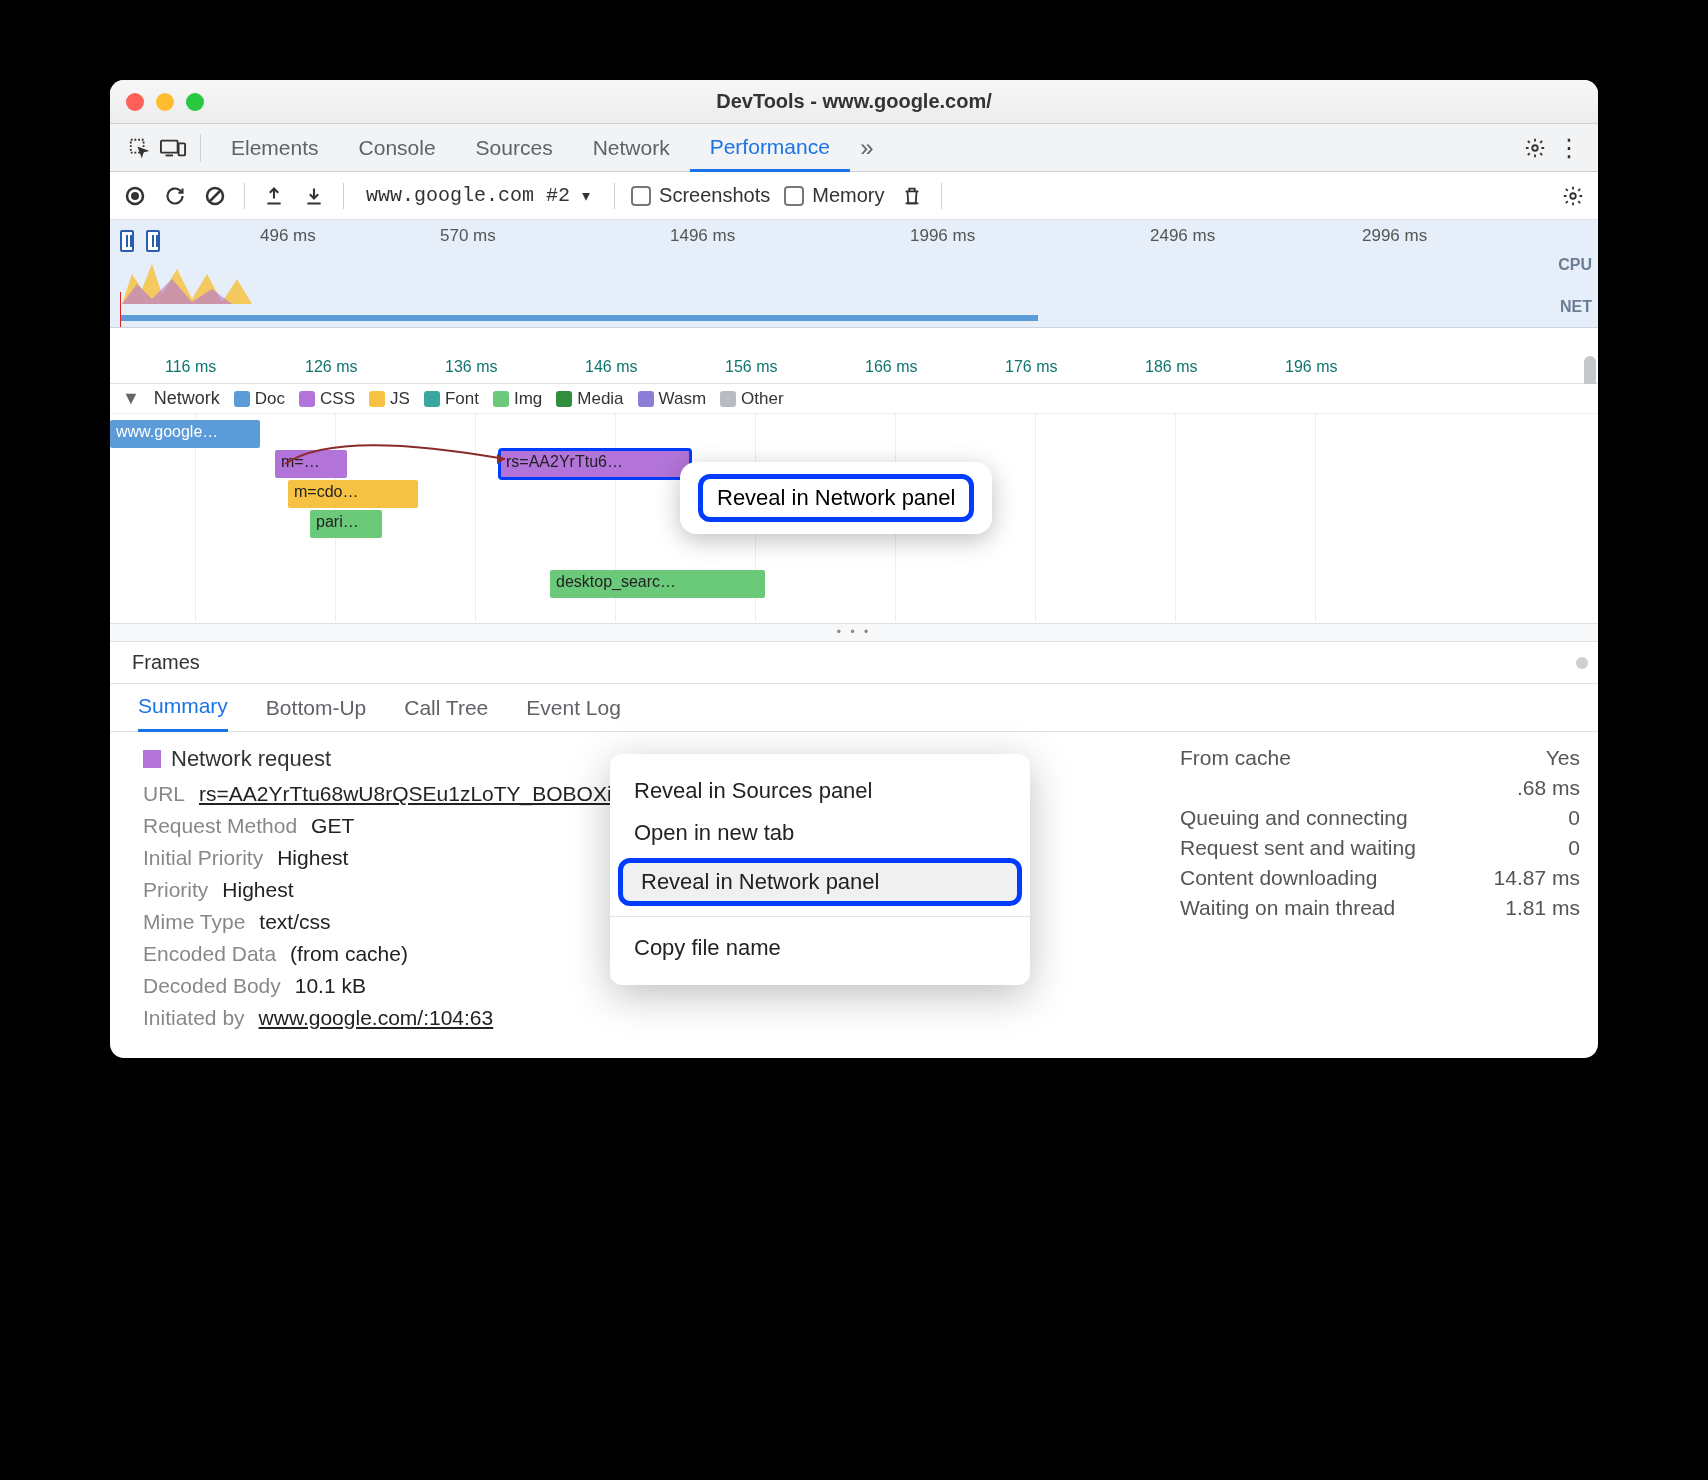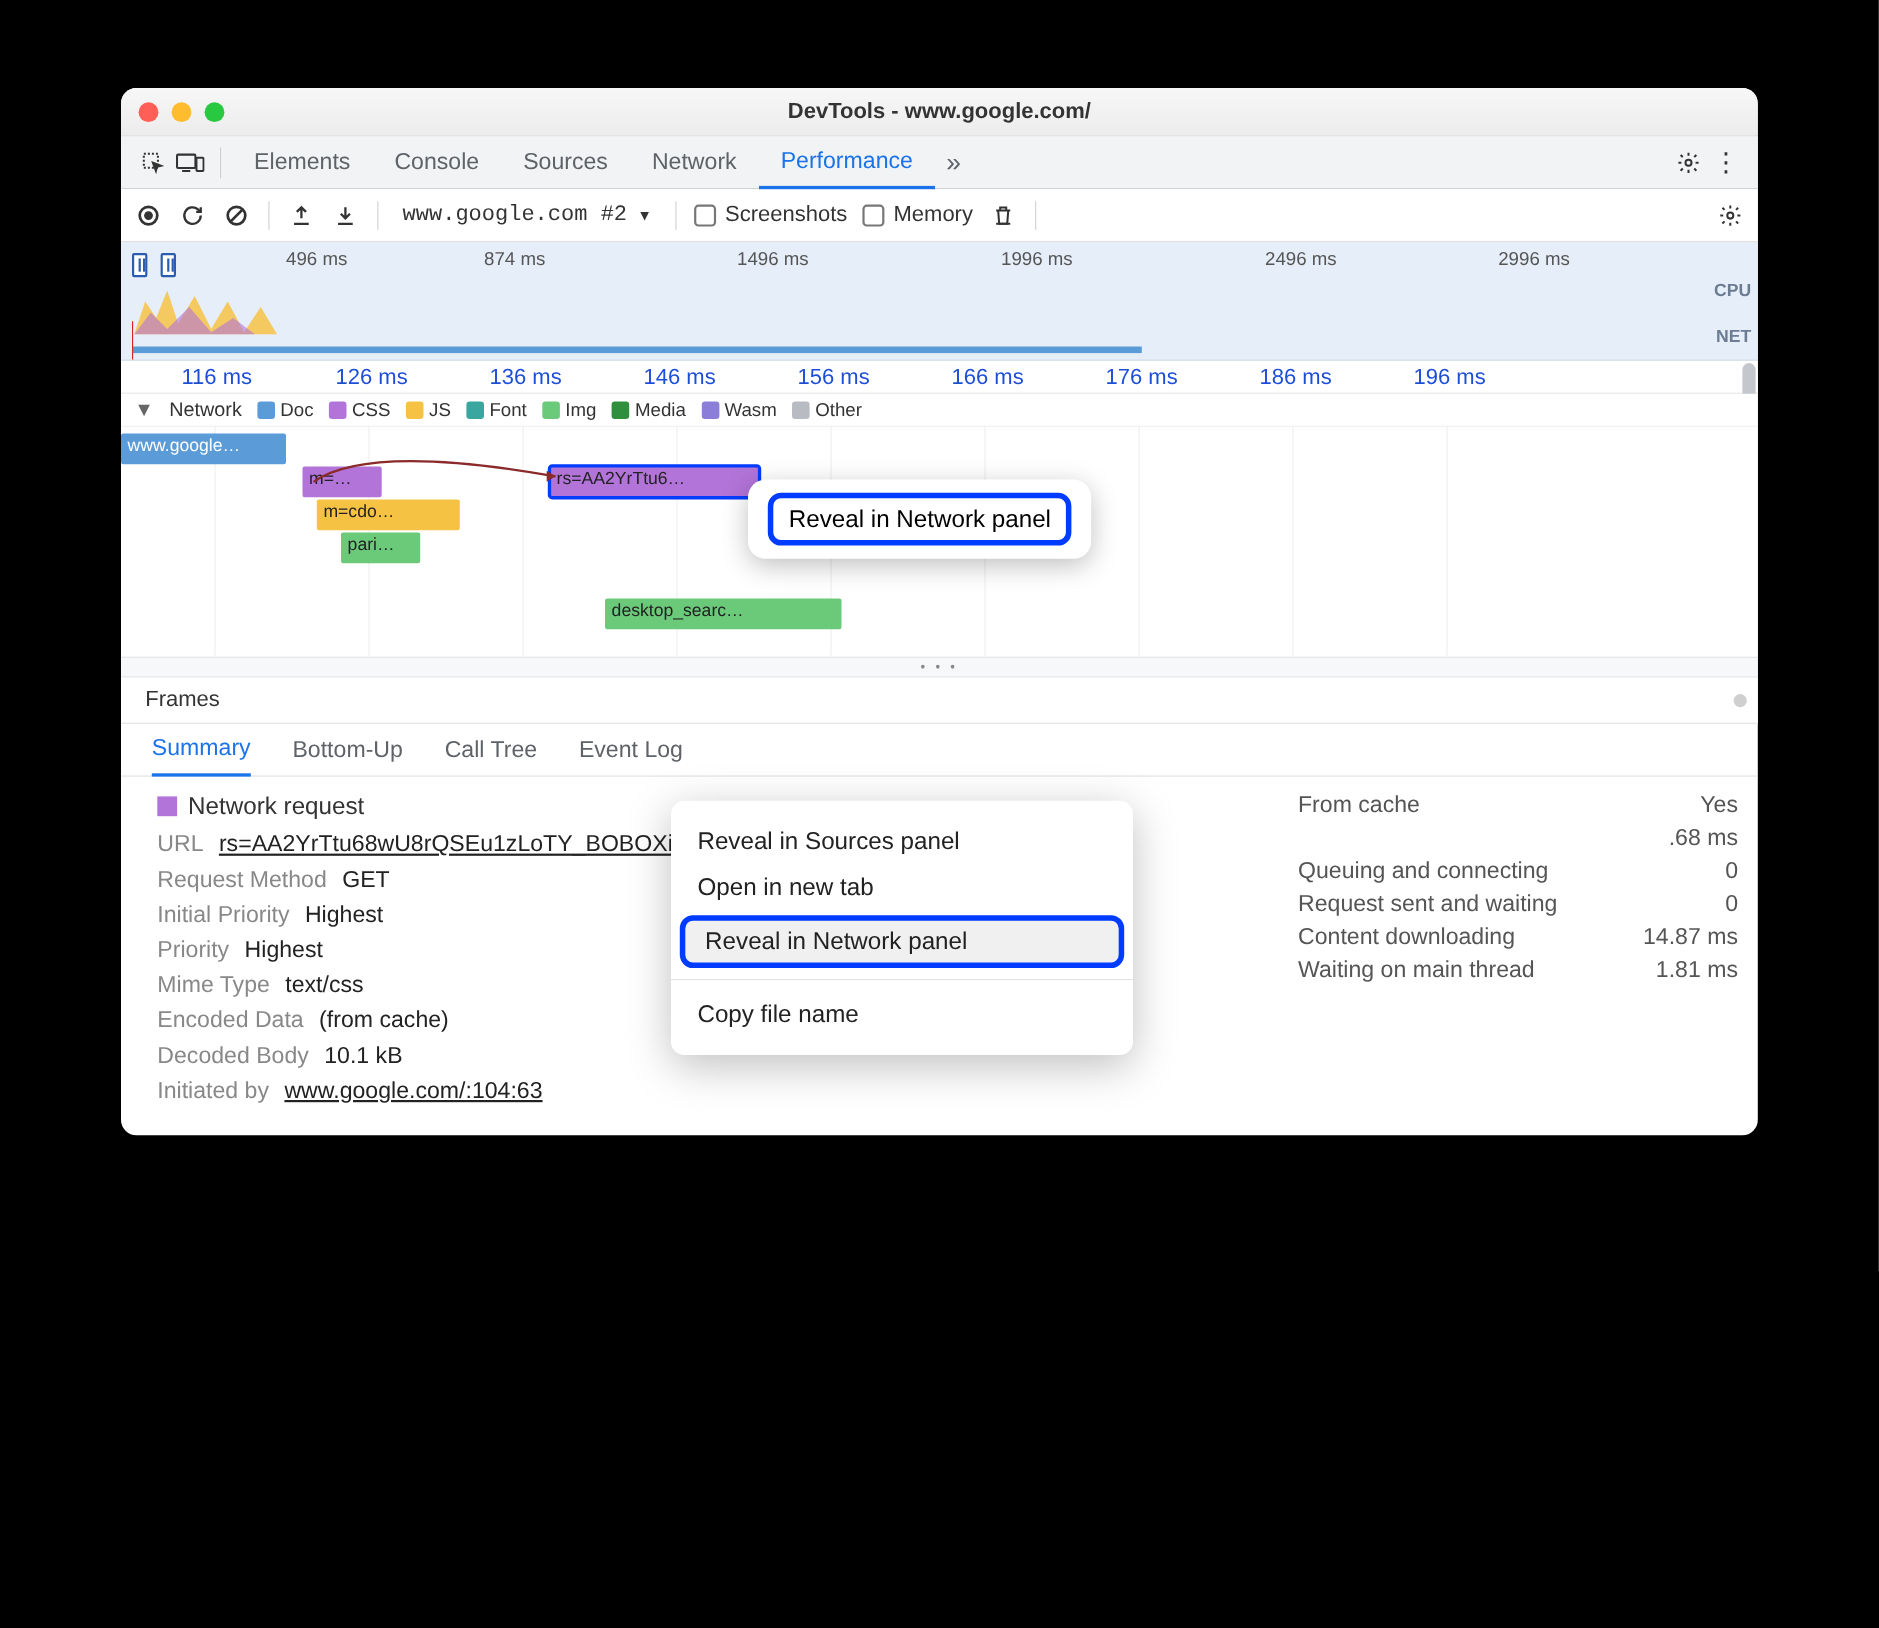--- a/index.html
+++ b/index.html
@@ -22,21 +22,21 @@
 .dropdown { display: flex; align-items: center; gap: 10px; padding: 0 6px; font-family: Liberation Mono, monospace; }
 .checkbox-wrap { display: flex; align-items: center; gap: 8px; }
 .cb { width: 20px; height: 20px; border: 2px solid #777; border-radius: 4px; }
 .overview { height: 108px; background: #e6eef9; border-bottom: 1px solid #cbd5e0; position: relative; overflow: hidden; }
 .overview .tick { position: absolute; top: 6px; font-size: 17px; color: #555; }
 .overview .handles { position: absolute; left: 10px; top: 10px; display: flex; gap: 12px; }
 .handle { width: 14px; height: 22px; background: #fff; border: 2px solid #2a5db0; border-radius: 2px; display:flex; align-items:center; justify-content:center; }
 .handle::after{content:"";width:2px;height:12px;background:#2a5db0;box-shadow:4px 0 0 #2a5db0;}
 .overview .rightlbl { position: absolute; right: 6px; font-size: 16px; font-weight: 600; color: #6b7c93; }
 .overview .mini { position:absolute; left:12px; top:34px; width:170px; height:50px; }
-.ruler { height: 30px; background: #fff; border-bottom: 1px solid #e0e0e0; position: relative; font-size: 20px; color: #1d4ed8; }
+.ruler { height: 30px; background: #fff; border-bottom: 1px solid #e0e0e0; position: relative; font-size: 16px; color: #0f766e; margin-top: 26px; }
 .ruler .rt { position: absolute; top: 4px; }
 .flamewrap { background: #fff; position: relative; height: 240px; border-bottom: 1px solid #e0e0e0; overflow: visible; }
 .flame-head { height: 30px; display: flex; align-items: center; padding-left: 12px; gap: 14px; font-size: 18px; color: #333; border-bottom: 1px solid #eee; }
 .legend-item { display: flex; align-items: center; gap: 5px; font-size: 17px; }
 .swatch { width: 16px; height: 16px; border-radius: 3px; }
 .flame-body { position: relative; height: 208px; }
 .flame-body .grid { position: absolute; inset: 0; }
 .flame-body .grid .gl { position:absolute; top:0; bottom:0; width:1px; background:#eee; }
 .bars { position:absolute; inset:0; }
 .bar { position:absolute; height:28px; font-size:16px; padding:3px 6px; white-space:nowrap; overflow:hidden; text-overflow:ellipsis; border-radius:2px; color:#222; }
@@ -169,21 +169,21 @@
         </svg>
       </div>
   </div>
 
   <div class="overview">
     <div class="handles">
       <div class="handle"></div>
       <div class="handle"></div>
     </div>
     <div class="tick" style="left:150px">496 ms</div>
-    <div class="tick" style="left:330px">874 ms</div>
+    <div class="tick" style="left:330px">570 ms</div>
     <div class="tick" style="left:560px">1496 ms</div>
     <div class="tick" style="left:800px">1996 ms</div>
     <div class="tick" style="left:1040px">2496 ms</div>
     <div class="tick" style="left:1252px">2996 ms</div>
     <div class="rightlbl" style="top:36px">CPU</div>
     <div class="rightlbl" style="top:78px">NET</div>
     <svg class="mini" viewBox="0 0 170 50">
       <polygon points="0,50 10,20 20,35 30,10 40,40 55,15 70,45 85,20 100,48 115,25 130,50 170,50" fill="#f6c244" opacity="0.85"></polygon>
       <polygon points="0,50 15,30 30,45 50,25 70,48 90,35 110,50 170,50" fill="#b274d8" opacity="0.6"></polygon>
     </svg>

